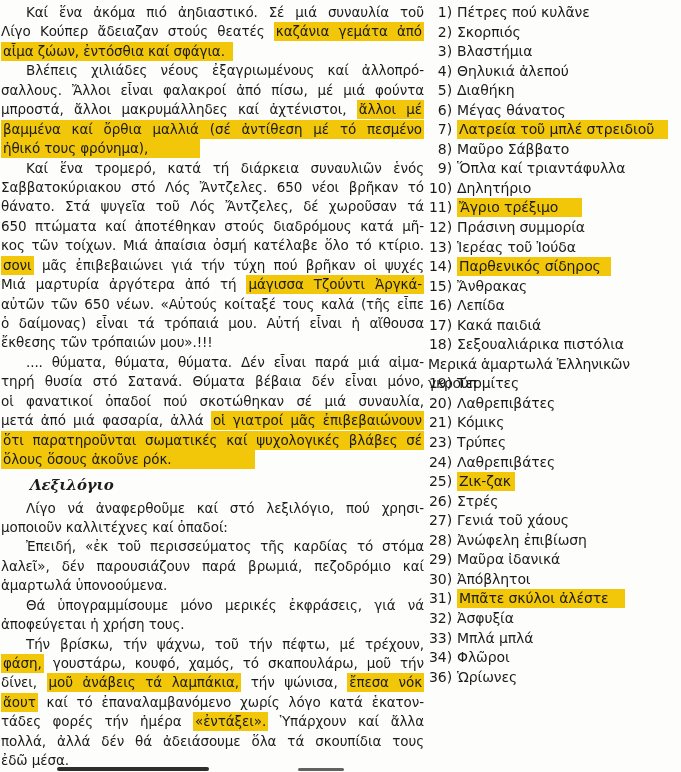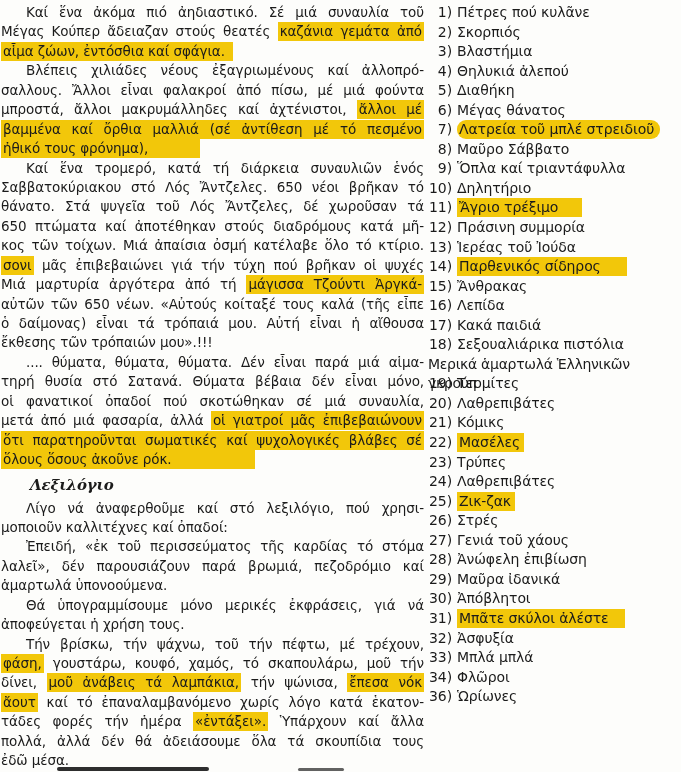--- a/index.html
+++ b/index.html
@@ -52,21 +52,21 @@
   .a2{left:298px;top:768px;width:46px;height:3px;opacity:.75;}
 </style>
 </head>
 <body>
 
 <div class="page">
 
   <div class="col-left">
     <div>
         <div class="tline indent"><span>Καί ἕνα ἀκόμα πιό ἀηδιαστικό. Σέ μιά συναυλία τοῦ</span></div>
-        <div class="tline"><span>Μέγας Κούπερ ἄδειαζαν στούς θεατές </span><span class="hl">καζάνια γεμάτα ἀπό</span></div>
+        <div class="tline"><span>Λίγο Κούπερ ἄδειαζαν στούς θεατές </span><span class="hl">καζάνια γεμάτα ἀπό</span></div>
         <div class="tline lastline"><span class="hl" style="padding-right: 8px;">αἷμα ζώων, ἐντόσθια καί σφάγια.</span></div>
         <div class="tline indent"><span>Βλέπεις χιλιάδες νέους ἐξαγριωμένους καί ἀλλοπρό-</span></div>
         <div class="tline"><span>σαλλους. Ἄλλοι εἶναι φαλακροί ἀπό πίσω, μέ μιά φούντα</span></div>
         <div class="tline"><span>μπροστά, ἄλλοι μακρυμάλληδες καί ἀχτένιστοι, </span><span class="hl">ἄλλοι μέ</span></div>
         <div class="tline"><span class="hl">βαμμένα καί ὄρθια μαλλιά (σέ ἀντίθεση μέ τό πεσμένο</span></div>
         <div class="tline lastline"><span class="hl" style="padding-right: 52px;">ἠθικό τους φρόνημα),</span></div>
         <div class="tline indent"><span>Καί ἕνα τρομερό, κατά τή διάρκεια συναυλιῶν ἑνός</span></div>
         <div class="tline"><span>Σαββατοκύριακου στό Λός Ἄντζελες. 650 νέοι βρῆκαν τό</span></div>
         <div class="tline"><span>θάνατο. Στά ψυγεῖα τοῦ Λός Ἄντζελες, δέ χωροῦσαν τά</span></div>
         <div class="tline"><span>650 πτώματα καί ἀποτέθηκαν στούς διαδρόμους κατά μῆ-</span></div>
@@ -103,39 +103,38 @@
   </div>
 
   <div class="col-right">
     <div>
         <div class="row"><span class="num">1)</span><span>Πέτρες πού κυλᾶνε</span></div>
         <div class="row"><span class="num">2)</span><span>Σκορπιός</span></div>
         <div class="row"><span class="num">3)</span><span>Βλαστήμια</span></div>
         <div class="row"><span class="num">4)</span><span>Θηλυκιά ἀλεπού</span></div>
         <div class="row"><span class="num">5)</span><span>Διαθήκη</span></div>
         <div class="row"><span class="num">6)</span><span>Μέγας θάνατος</span></div>
-        <div class="row"><span class="num">7)</span><span class="hl" style="padding-right: 6px; border-radius: 9px;">Λατρεία τοῦ μπλέ στρειδιοῦ</span></div>
+        <div class="row"><span class="num">7)</span><span class="hl" style="padding-right: 14px;">Λατρεία τοῦ μπλέ στρειδιοῦ</span></div>
         <div class="row"><span class="num">8)</span><span>Μαῦρο Σάββατο</span></div>
         <div class="row"><span class="num">9)</span><span>Ὅπλα καί τριαντάφυλλα</span></div>
         <div class="row"><span class="num">10)</span><span>Δηλητήριο</span></div>
         <div class="row"><span class="num">11)</span><span class="hl" style="padding-right: 24px;">Ἄγριο τρέξιμο</span></div>
         <div class="row"><span class="num">12)</span><span>Πράσινη συμμορία</span></div>
         <div class="row"><span class="num">13)</span><span>Ἱερέας τοῦ Ἰούδα</span></div>
-        <div class="row"><span class="num">14)</span><span class="hl" style="padding-right: 26px;">Παρθενικός σίδηρος</span></div>
+        <div class="row"><span class="num">14)</span><span class="hl" style="padding-right: 10px;">Παρθενικός σίδηρος</span></div>
         <div class="row"><span class="num">15)</span><span>Ἄνθρακας</span></div>
         <div class="row"><span class="num">16)</span><span>Λεπίδα</span></div>
         <div class="row"><span class="num">17)</span><span>Κακά παιδιά</span></div>
         <div class="row"><span class="num">18)</span><span>Σεξουαλιάρικα πιστόλια</span></div>
       </div>
     <div class="colheader">Μερικά ἁμαρτωλά Ἑλληνικῶν γκρούπ</div>
     <div>
         <div class="row"><span class="num">19)</span><span>Τερμίτες</span></div>
         <div class="row"><span class="num">20)</span><span>Λαθρεπιβάτες</span></div>
         <div class="row"><span class="num">21)</span><span>Κόμικς</span></div>
-        <div class="row"><span class="num">22)</span><span class="hl" style="padding-right: 4px;">Μασέλες</span></div>
         <div class="row"><span class="num">23)</span><span>Τρύπες</span></div>
         <div class="row"><span class="num">24)</span><span>Λαθρεπιβάτες</span></div>
         <div class="row"><span class="num">25)</span><span class="hl" style="padding-right: 4px;">Ζικ-ζακ</span></div>
         <div class="row"><span class="num">26)</span><span>Στρές</span></div>
         <div class="row"><span class="num">27)</span><span>Γενιά τοῦ χάους</span></div>
         <div class="row"><span class="num">28)</span><span>Ἀνώφελη ἐπιβίωση</span></div>
         <div class="row"><span class="num">29)</span><span>Μαῦρα ἰδανικά</span></div>
         <div class="row"><span class="num">30)</span><span>Ἀπόβλητοι</span></div>
         <div class="row"><span class="num">31)</span><span class="hl" style="padding-right: 16px;">Μπᾶτε σκύλοι ἀλέστε</span></div>
         <div class="row"><span class="num">32)</span><span>Ἀσφυξία</span></div>

